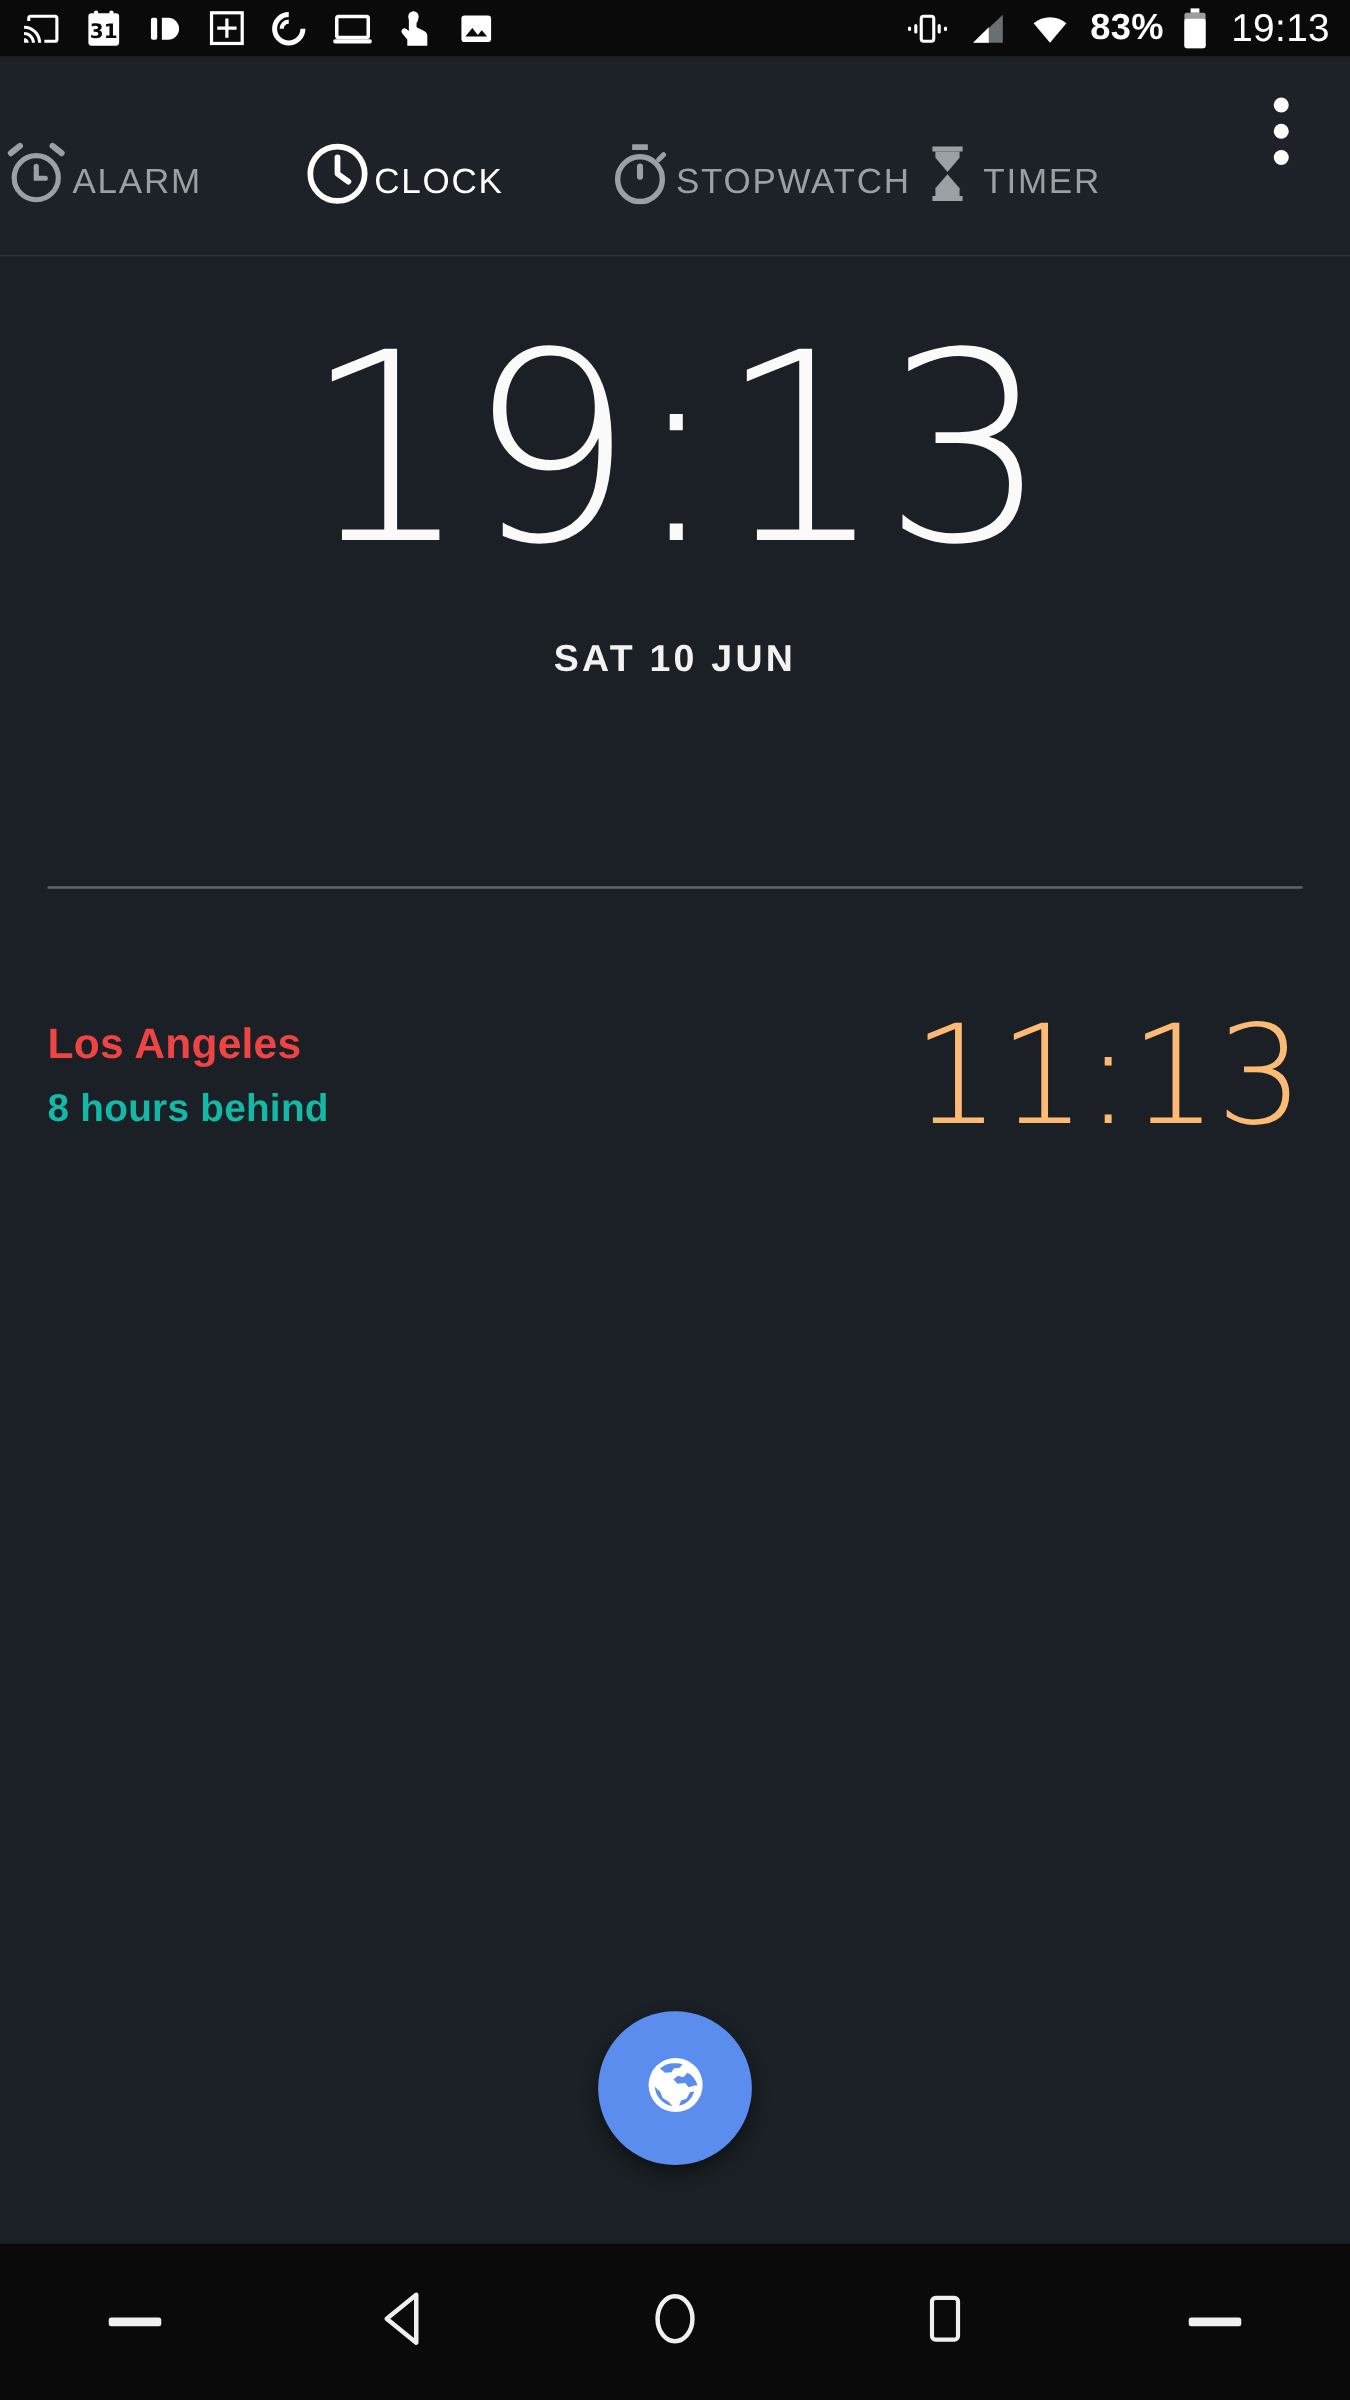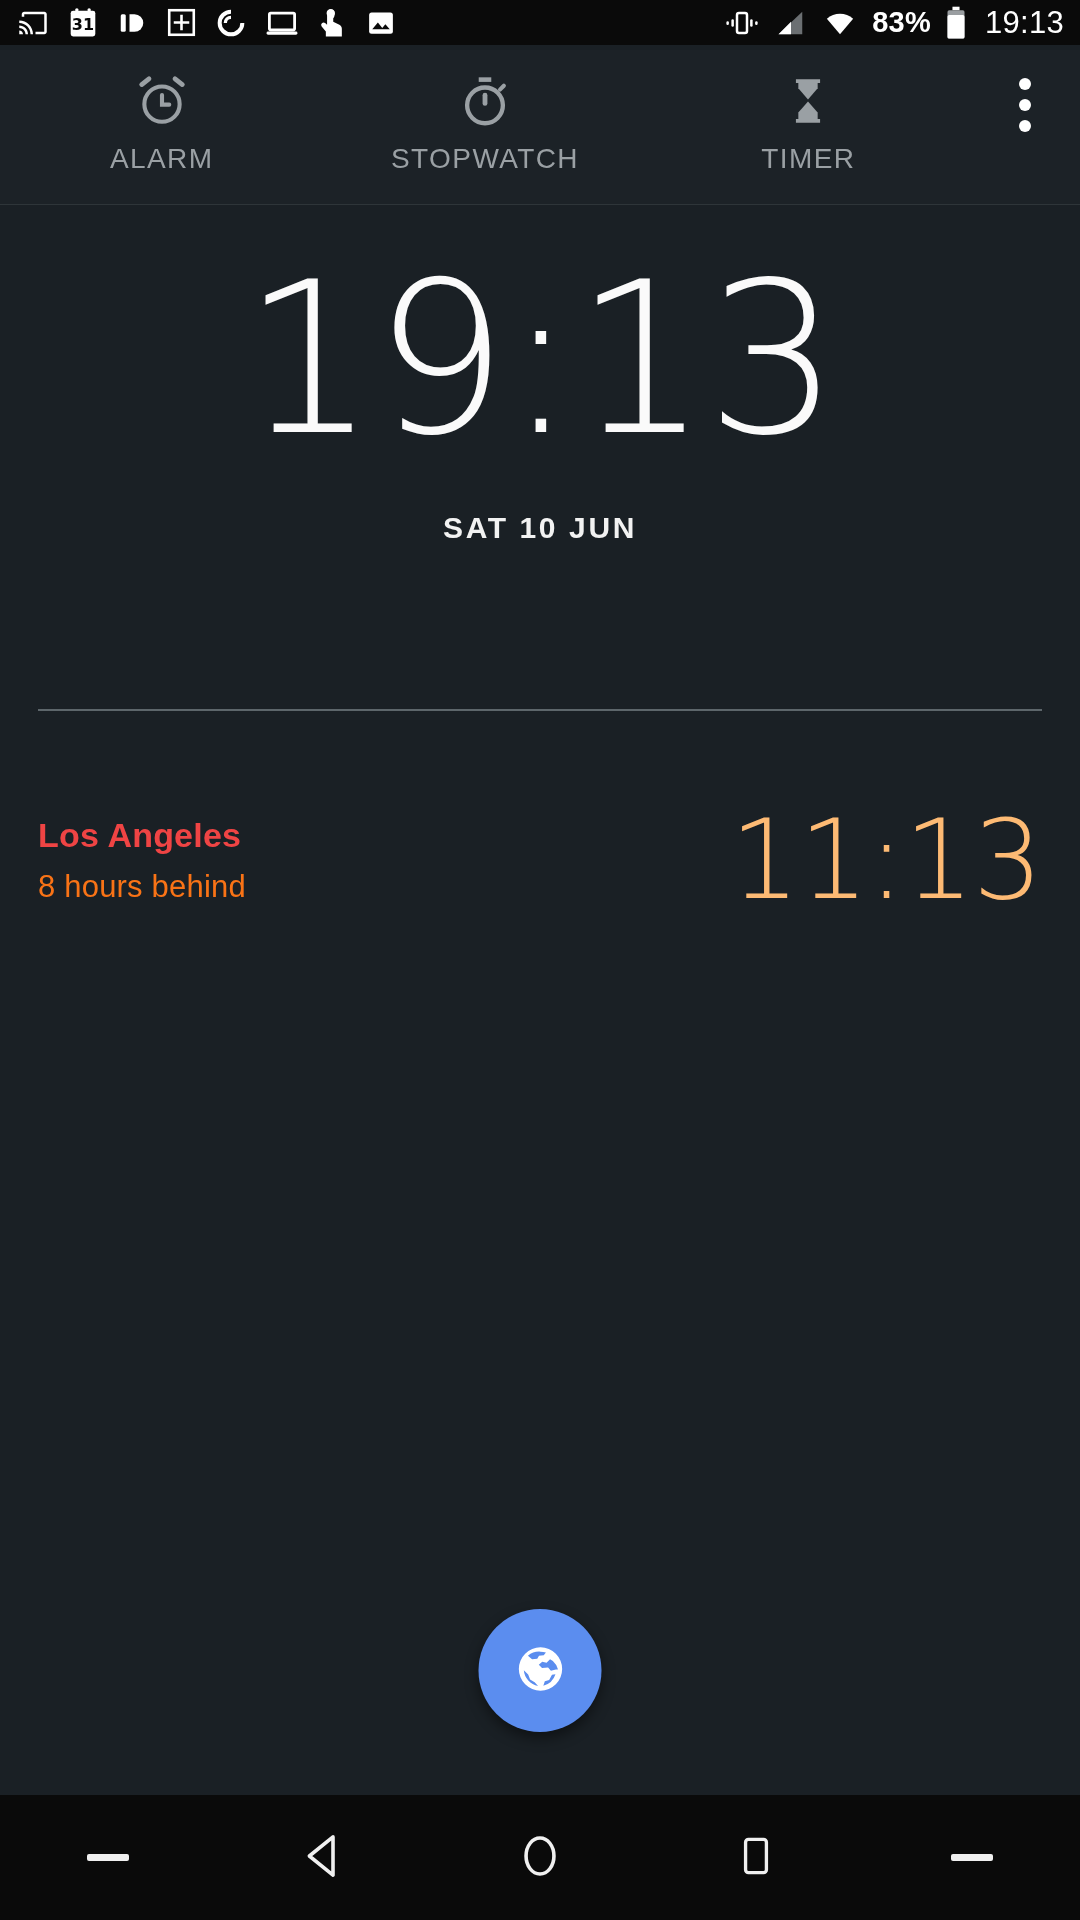--- a/index.html
+++ b/index.html
@@ -37,21 +37,21 @@
   
   #tabbar {
     position:absolute; left:0; top:50px;
     width:1080px; height:155px;
     background:#1c2227;
     display:flex; align-items:flex-start;
   }
   #tabs { display:flex; flex:1; height:100%; }
   .tab {
     flex:1; height:100%;
-    display:flex; flex-direction:column;
+    display:flex; flex-direction:row;
     align-items:center; justify-content:flex-start;
     padding-top:22px;
     cursor:pointer;
   }
   .tab .tabicon { display:block; height:58px; }
   .tab .tablabel {
     margin-top:13px;
     font-size:28px; font-weight:400;
     letter-spacing:1.4px;
     color:#9aa0a4;
@@ -116,21 +116,21 @@
     height:140px;
     cursor:pointer;
   }
   .world-info { flex:1; }
   .world-city {
     font-size:34px; font-weight:700; color:#ef4444;
     letter-spacing:.2px;
   }
   .world-offset {
     margin-top:14px;
-    font-size:31px; font-weight:400; color:#f97316;
+    font-size:31px; font-weight:700; color:#14b8a6;
     letter-spacing:.2px;
   }
   .world-time {
     font-family:"DejaVu Sans", sans-serif;
     font-weight:100;
     font-size:110px;
     line-height:1;
     color:#fdba74;
     letter-spacing:-1px;
   }
@@ -253,20 +253,29 @@
         <span class="tabicon">
           <svg width="58" height="58" viewBox="0 0 24 24">
             <circle cx="12" cy="13.3" r="7.3" stroke-width="1.7"></circle>
             <path d="M12 9.5v4h3" stroke-width="1.7" stroke-linecap="round"></path>
             <path d="M3.6 5.2l3-2.4M20.4 5.2l-3-2.4" stroke-width="2" stroke-linecap="round"></path>
           </svg>
         </span>
         <span class="tablabel">ALARM</span>
       </div>
 
+      <div class="tab active">
+        <span class="tabicon">
+          <svg width="58" height="58" viewBox="0 0 24 24">
+            <circle cx="12" cy="12" r="9" stroke-width="1.9"></circle>
+            <path d="M12 6.6V12l3.6 2.6" stroke-width="1.9" stroke-linecap="round" stroke-linejoin="round"></path>
+          </svg>
+        </span>
+        <span class="tablabel">CLOCK</span>
+      </div>
 
       <div class="tab">
         <span class="tabicon">
           <svg width="58" height="58" viewBox="0 0 24 24">
             <circle cx="12" cy="13.8" r="7.4" stroke-width="1.8"></circle>
             <path d="M12 9.6v3.4" stroke-width="2" stroke-linecap="round"></path>
             <path class="solidfill" d="M9.4 2.2h5.2v1.9H9.4z"></path>
             <path d="M18.2 7.3l1.6-1.6" stroke-width="1.7" stroke-linecap="round"></path>
           </svg>
         </span>

